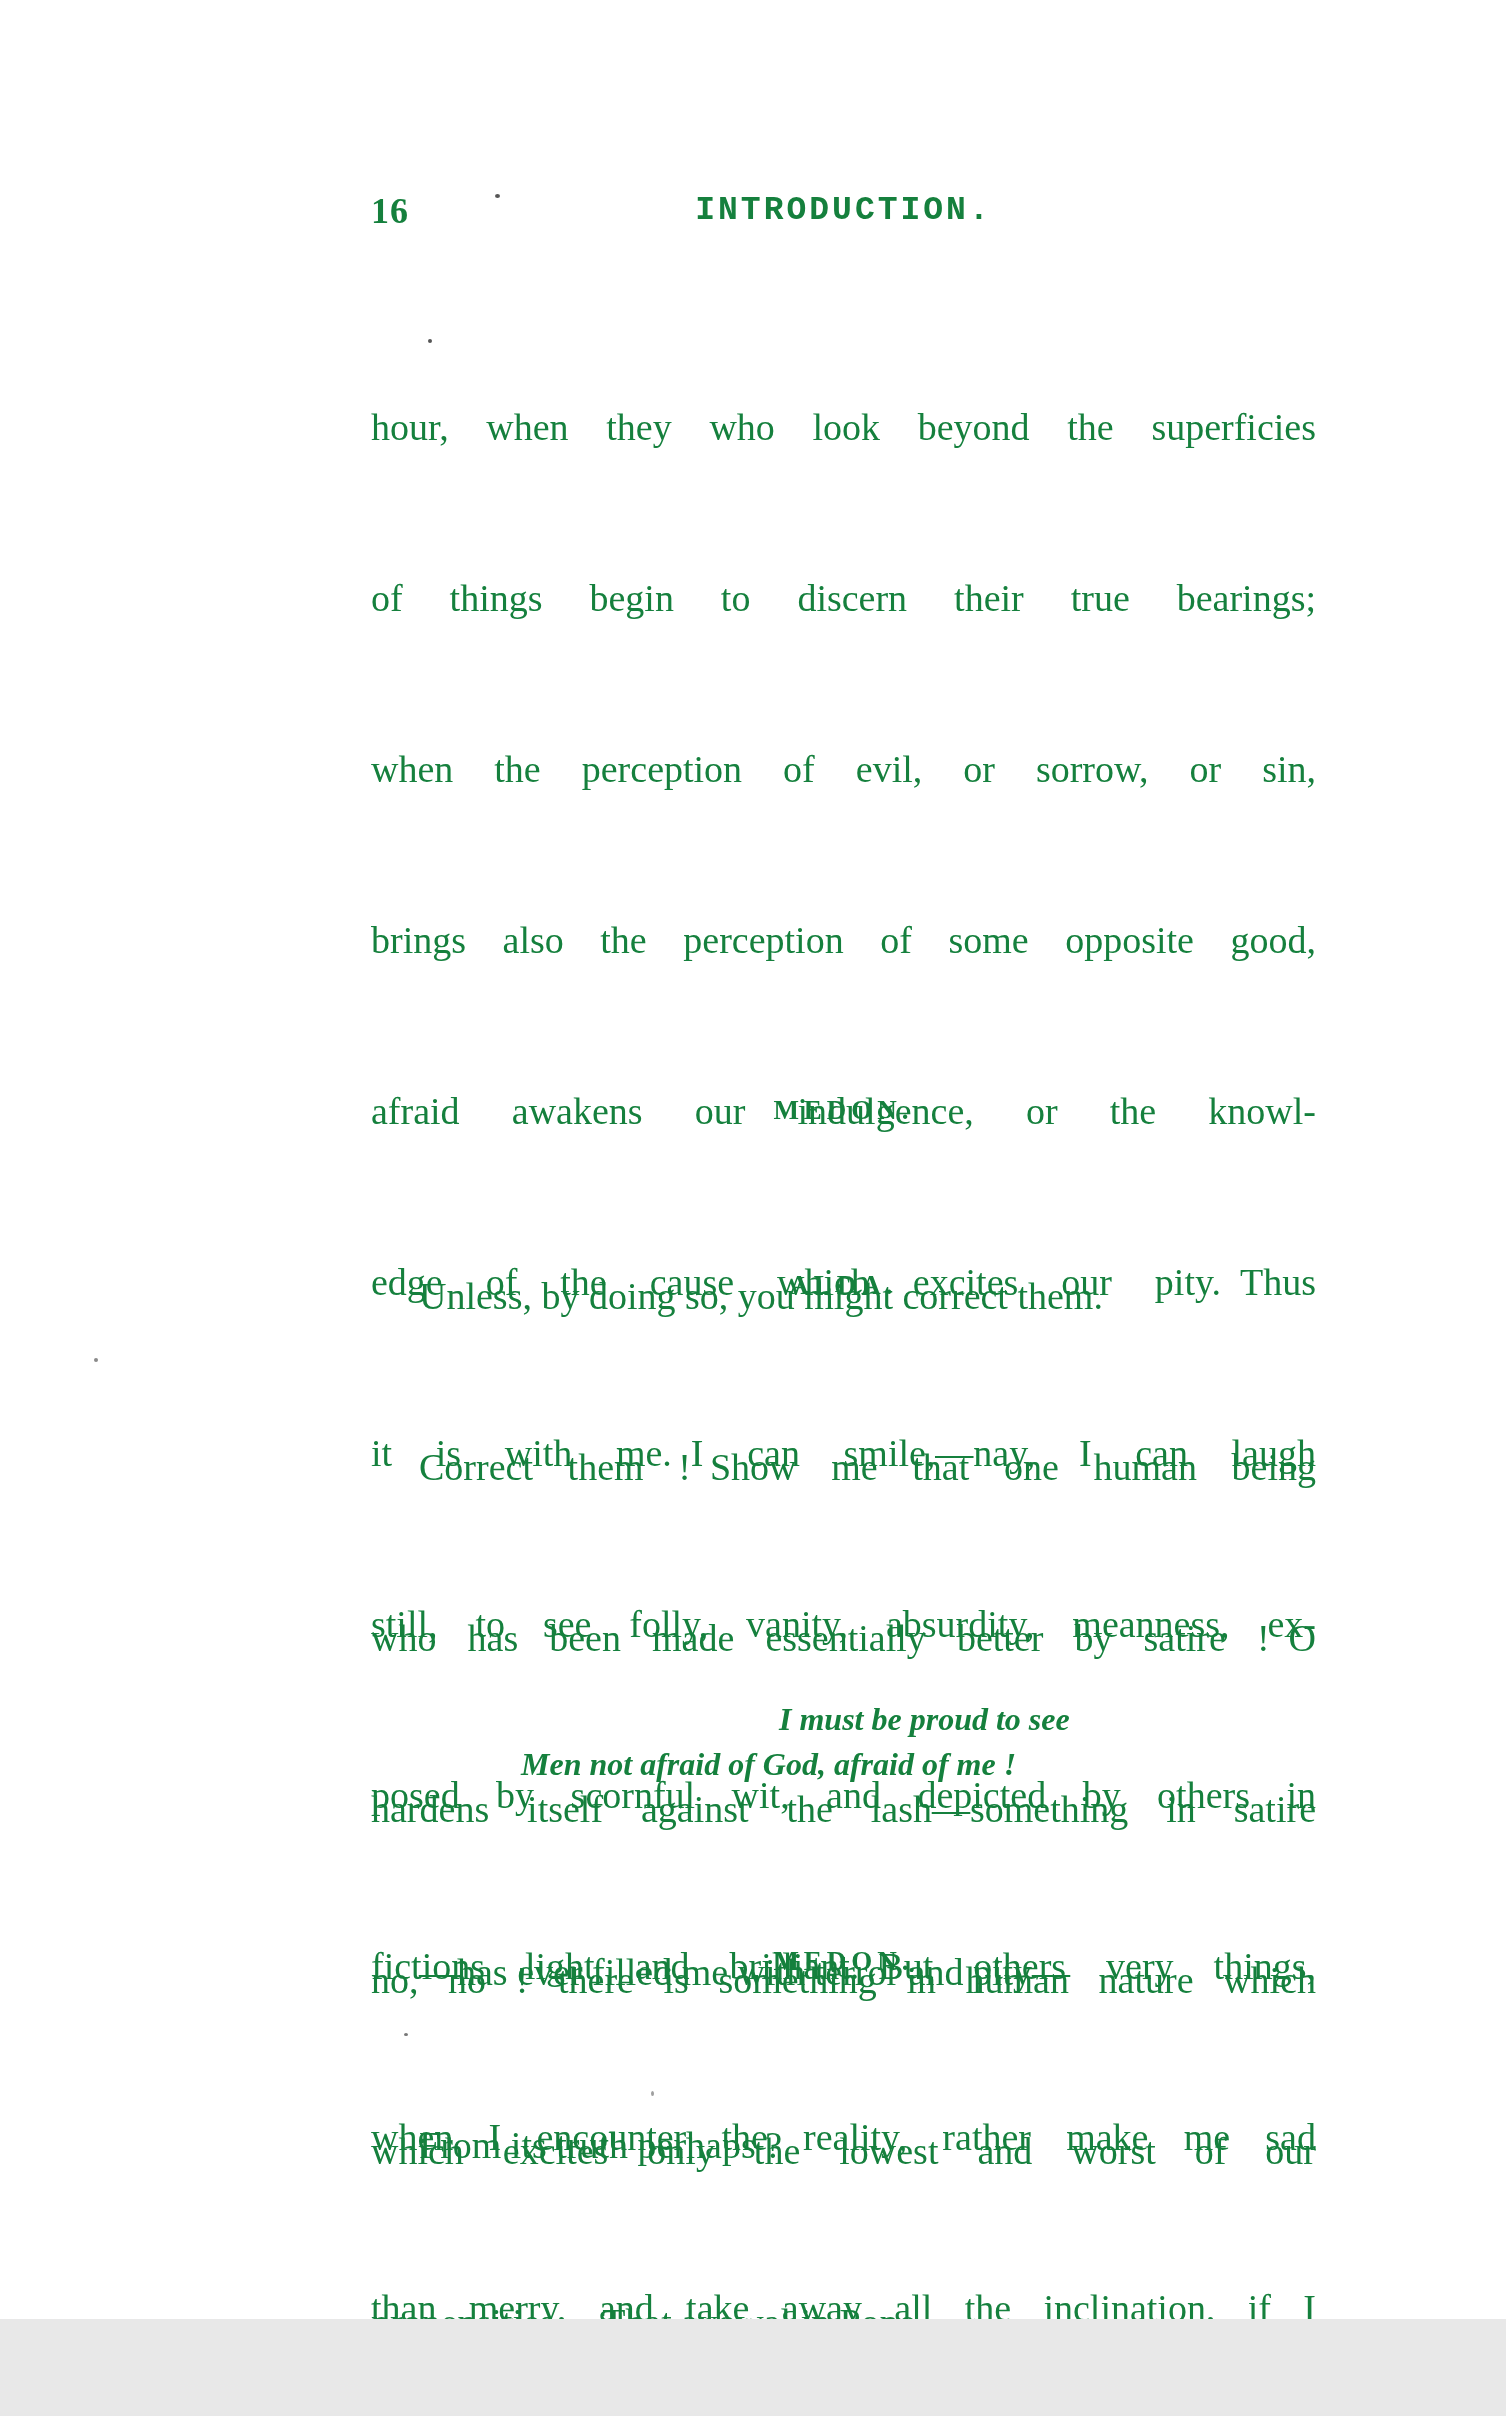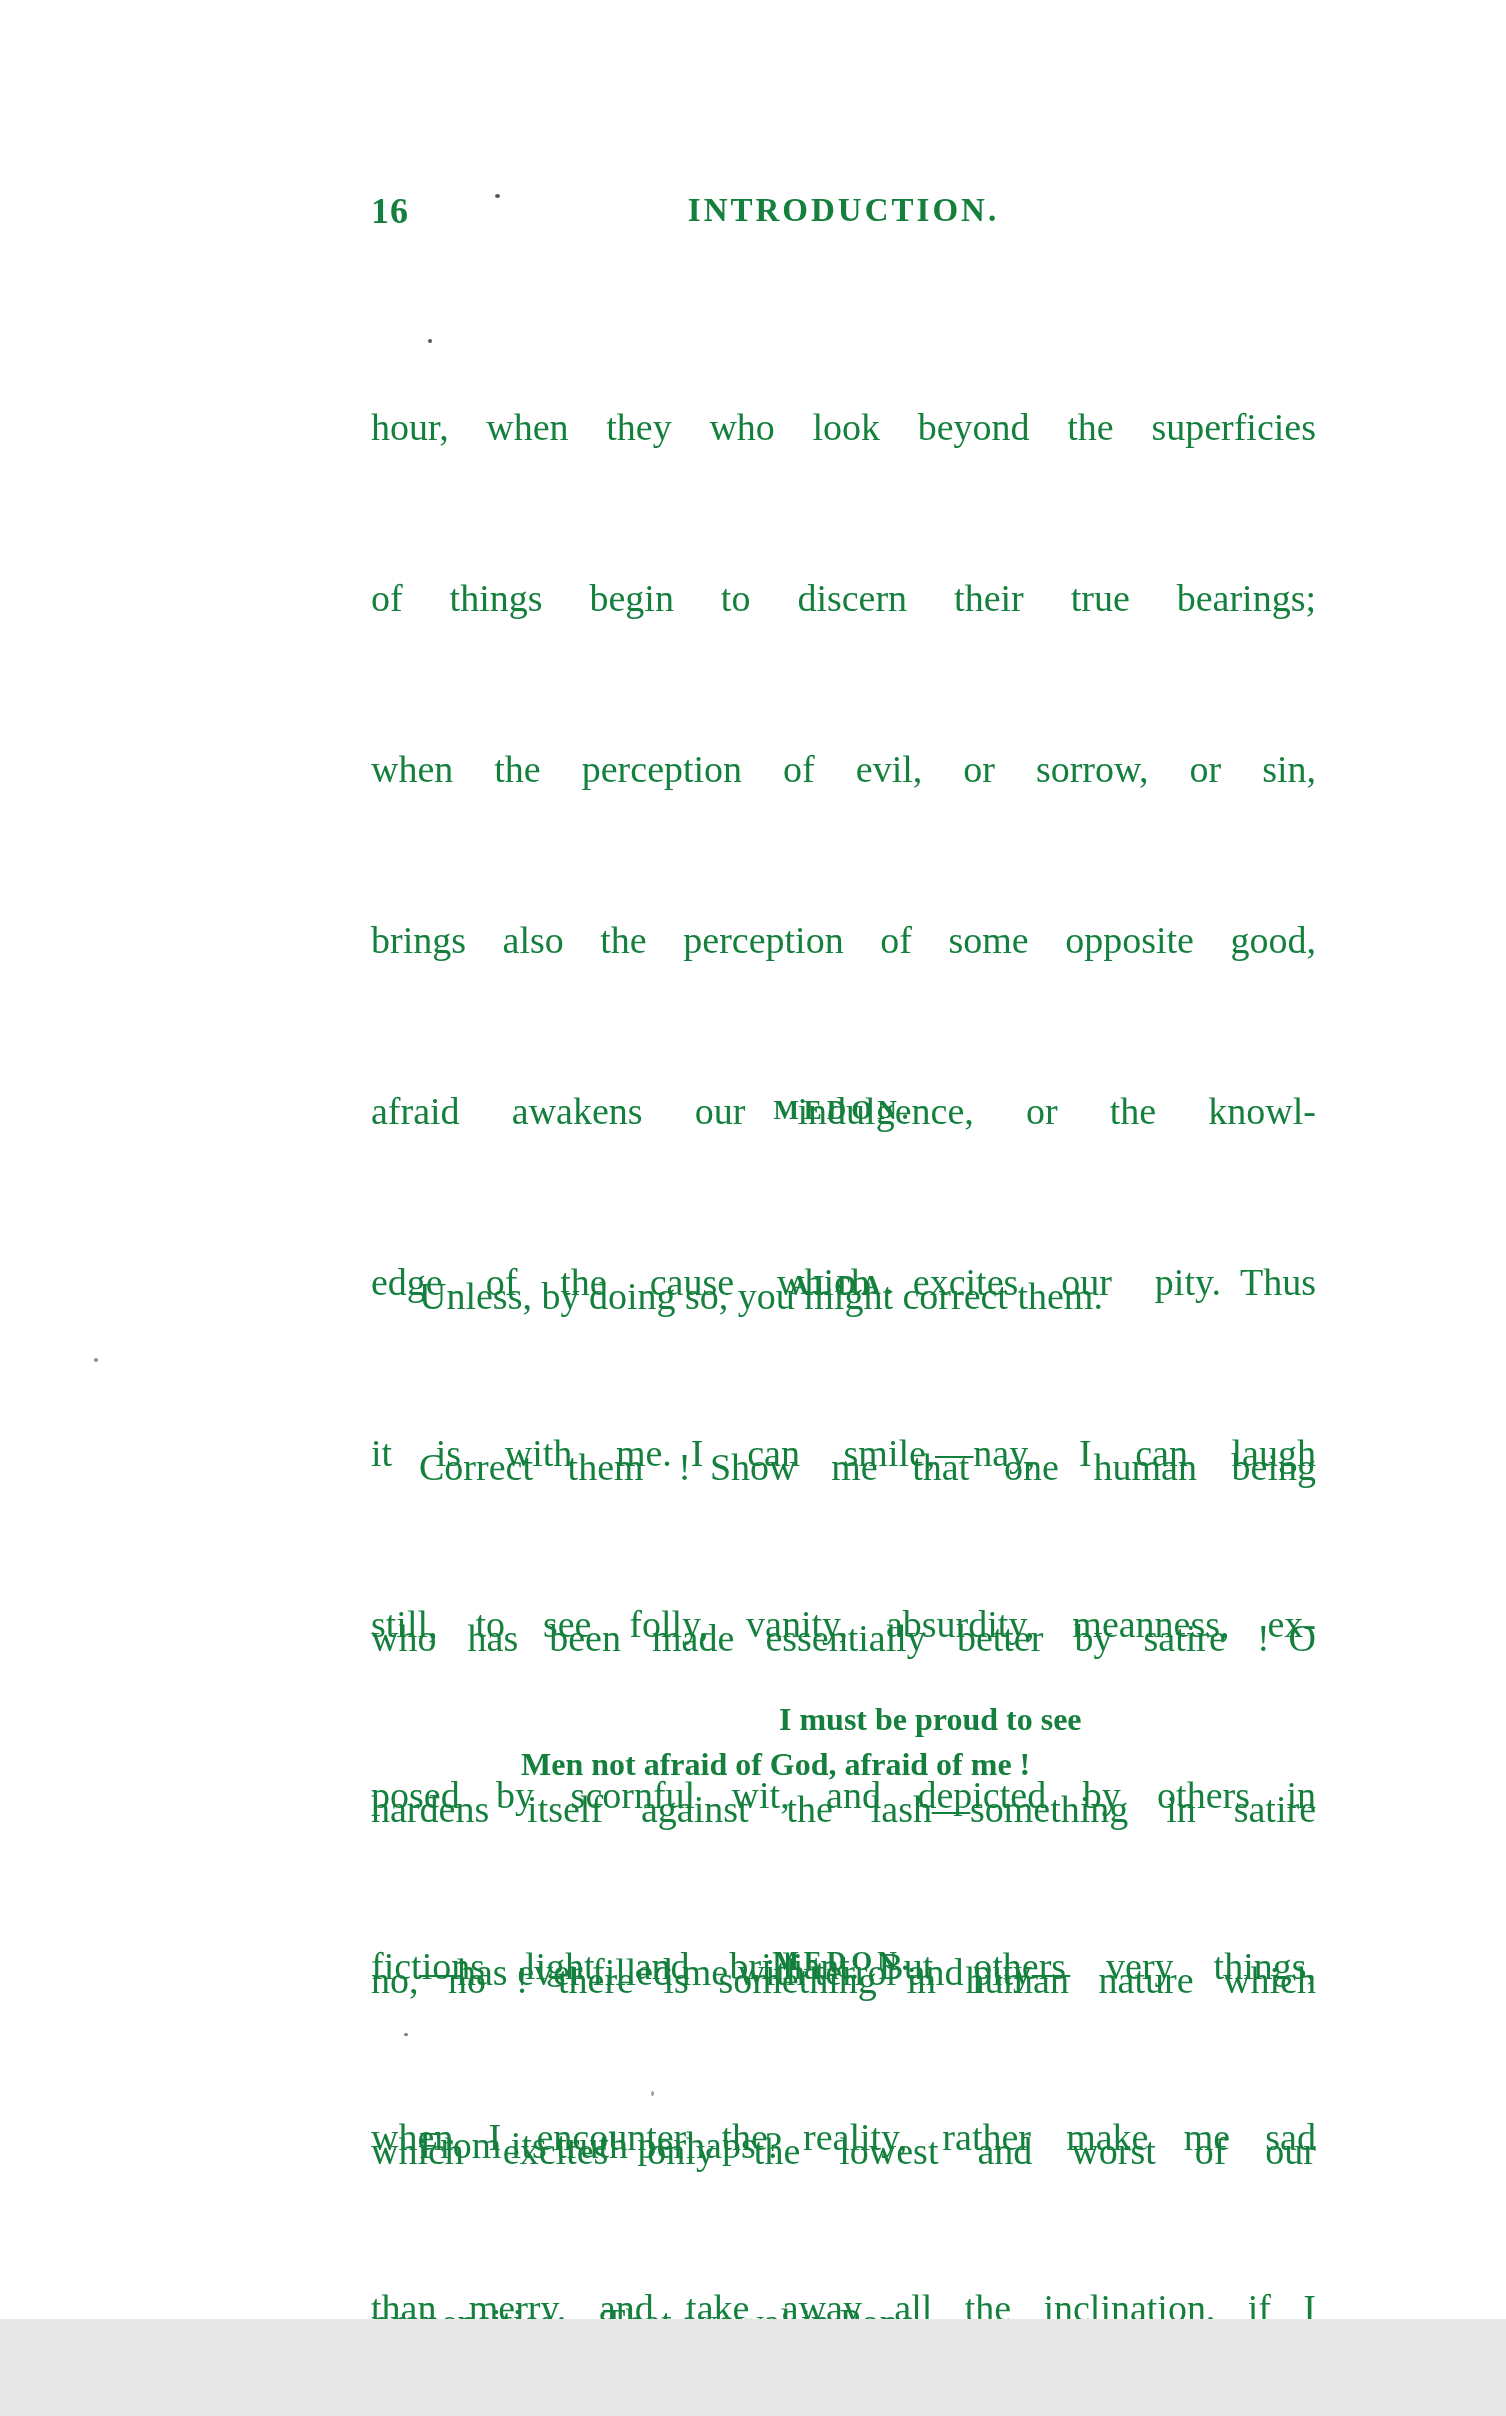--- a/index.html
+++ b/index.html
@@ -14,21 +14,21 @@
   }
   .running-head{
     position:absolute; top:190px; left:371px; width:945px; height:44px;
   }
   .page-number{
     position:absolute; left:0; top:0;
     font-size:36px; font-weight:bold; letter-spacing:1px;
   }
   .head-title{
     position:absolute; left:0; right:0; top:2px; text-align:center;
-    font-size:33px; font-weight:bold; letter-spacing:3px;
+    font-size:33px; font-weight:bold; letter-spacing:3px;font-family:Liberation Mono, monospace;
   }
   .body-text{
     position:absolute; left:371px; width:945px;
     font-size:38px; line-height:57px;
     white-space:pre-wrap;
   }
   .line{width:100%;}
   .just{ text-align:justify; text-align-last:justify; }
   .lastline{ text-align:left; }
   .indent{ padding-left:48px; box-sizing:border-box; }
@@ -38,20 +38,21 @@
     font-size:27px; font-weight:bold; letter-spacing:5px;
   }
   .medon1{ top:1095px; }
   .speech1{ top:1154px; }
   .alda1{ top:1270px; }
   .para2{ top:1325px; }
   .verse{
     position:absolute; left:371px; width:945px;
     font-size:32px; font-weight:bold; line-height:45px;
     top:1697px;
+    font-style:italic;
   }
   .verse-l1{ padding-left:408px; }
   .verse-l2{ padding-left:150px; }
   .after-verse{ top:1830px; }
   .medon2{ top:1946px; }
   .speech3{ top:2003px; }
   .speck{
     position:absolute; background:#565656; border-radius:50%;
   }
   .sp1{ left:495px; top:194px; width:5px; height:4px; }

